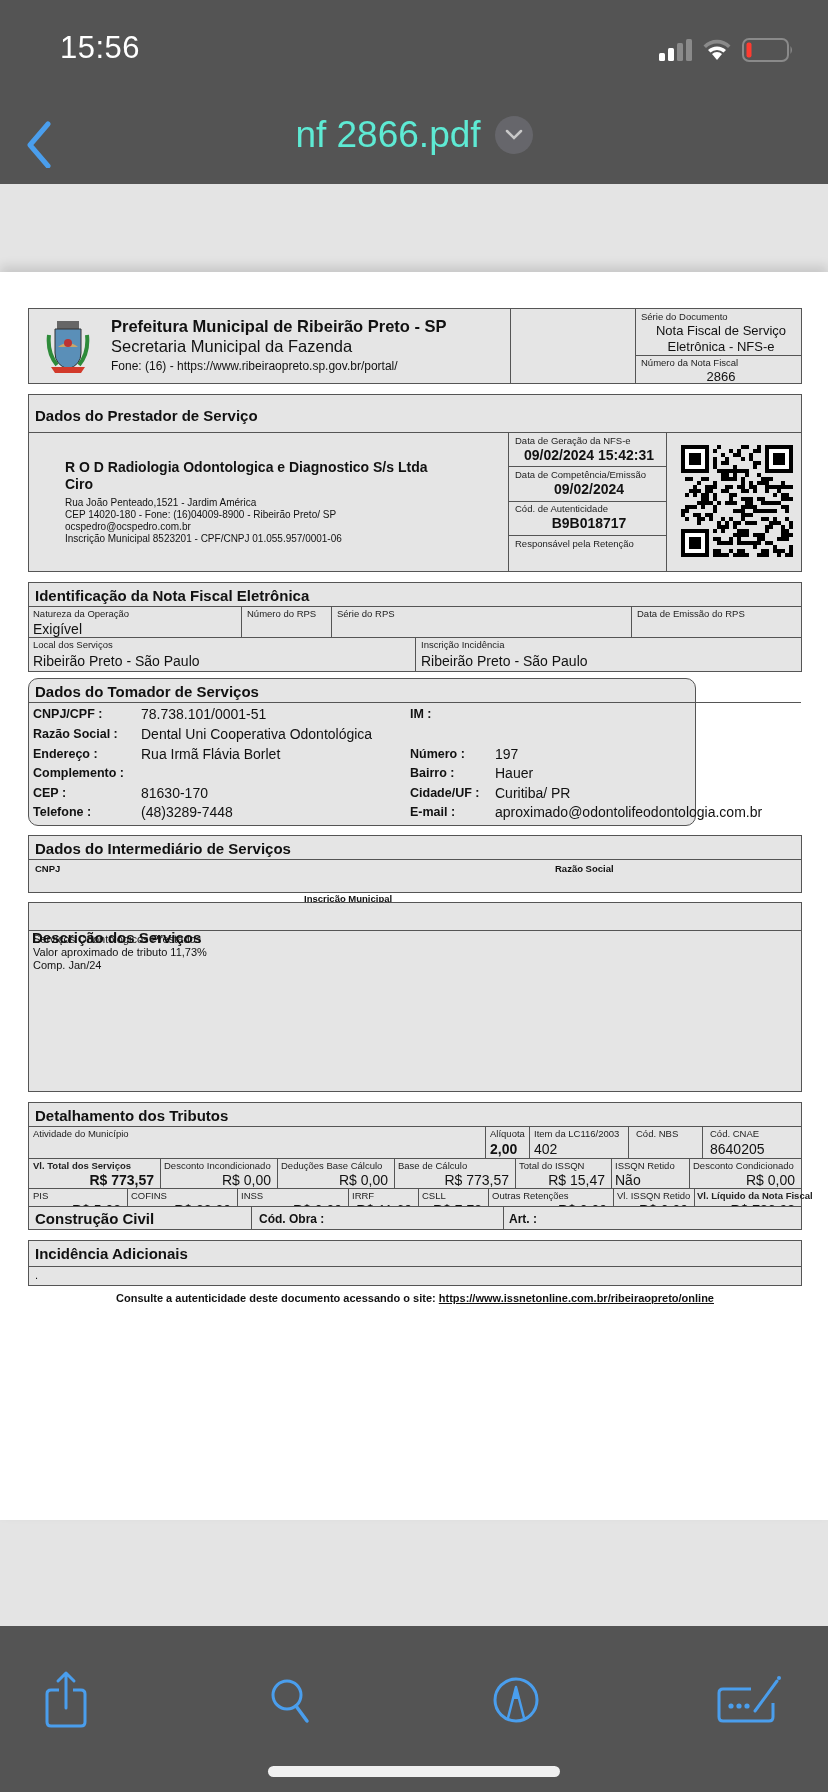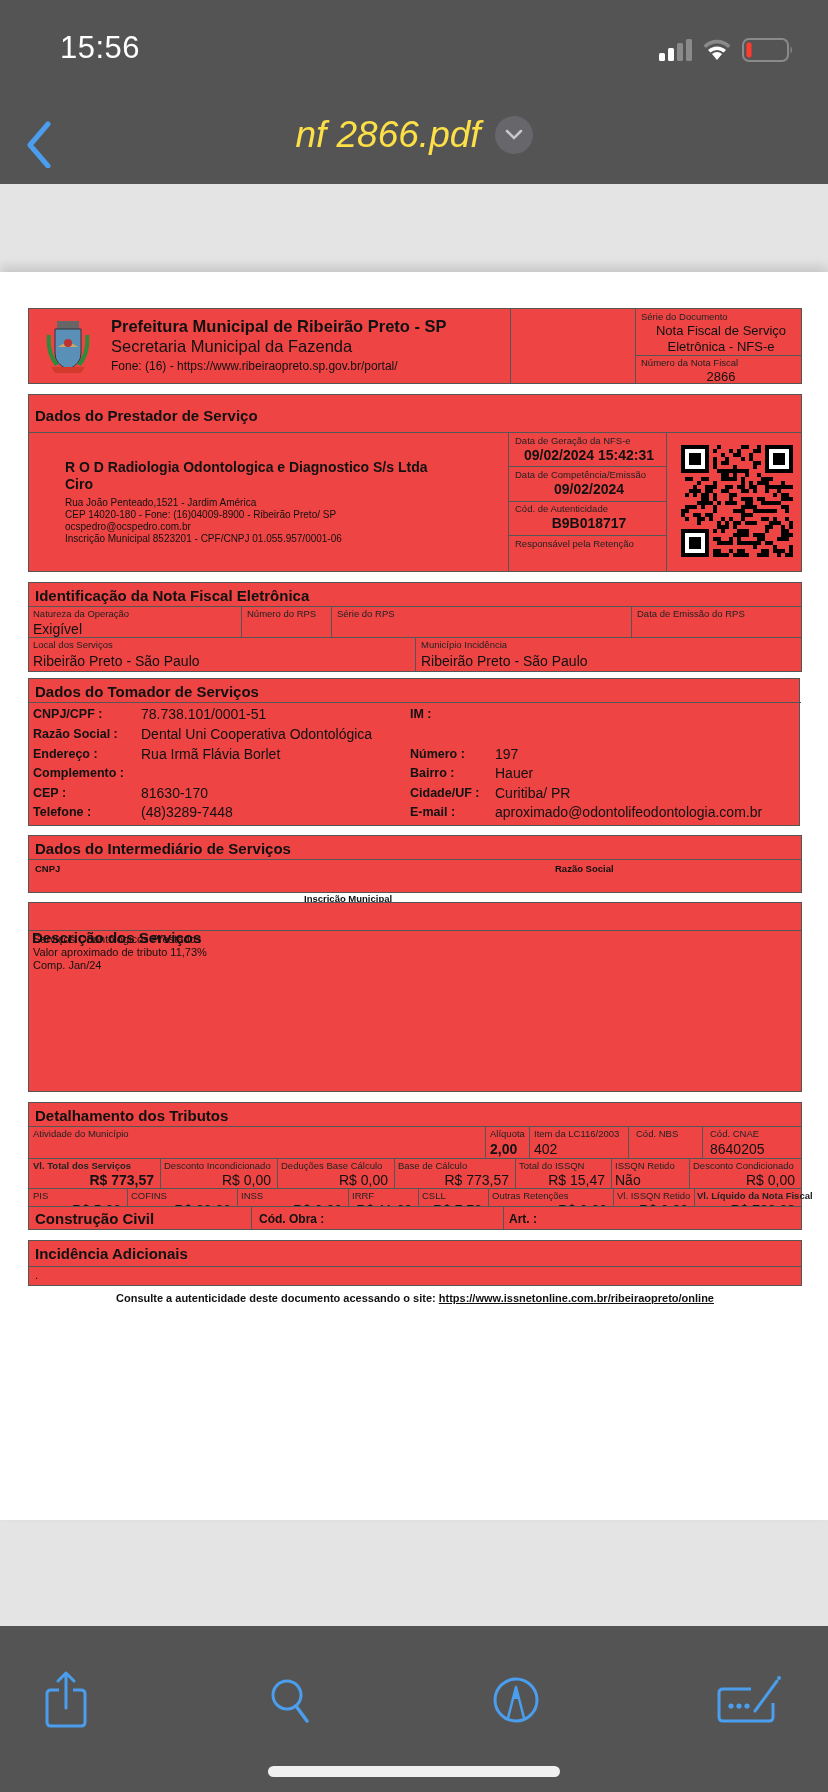--- a/index.html
+++ b/index.html
@@ -3,31 +3,31 @@
 <meta charset="utf-8">
 <style>
   * { box-sizing: border-box; margin: 0; padding: 0; }
   html, body { width: 828px; height: 1792px; overflow: hidden; background: #545454; font-family: "Liberation Sans", sans-serif; }
   .statusbar { position: absolute; left: 0; top: 0; width: 828px; height: 100px; background: #545454; color: #fff; }
   .time { position: absolute; left: 60px; top: 30px; font-size: 31px; font-weight: 500; letter-spacing: 0.5px; }
   .sys-icons { position: absolute; right: 34px; top: 38px; display: flex; align-items: center; gap: 10px; }
   .navbar { position: absolute; left: 0; top: 100px; width: 828px; height: 84px; background: #545454; }
   .back { position: absolute; left: 22px; top: 18px; width: 40px; height: 50px; cursor: pointer; }
   .title-wrap { position: absolute; left: 0; right: 0; top: 14px; display: flex; justify-content: center; align-items: center; gap: 14px; }
-  .title { color: #fde047; font-size: 37px; font-weight: 500; font-style: italic; }
+  .title { color: #5eead4; font-size: 37px; font-weight: 500; }
   .chev { width: 38px; height: 38px; border-radius: 50%; background: #66666b; display: flex; align-items: center; justify-content: center; }
   .viewer { position: absolute; left: 0; top: 184px; width: 828px; height: 1442px; background: #e4e4e4; }
   .page { position: absolute; left: 0; top: 88px; width: 828px; height: 1248px; background: #fff; box-shadow: 0 -6px 10px rgba(0,0,0,0.12); }
   .toolbar { position: absolute; left: 0; top: 1626px; width: 828px; height: 166px; background: #545454; }
   .tb-btn { position: absolute; top: 44px; width: 60px; height: 60px; display: flex; align-items: center; justify-content: center; cursor: pointer; }
   .home-ind { position: absolute; left: 268px; top: 1766px; width: 292px; height: 11px; border-radius: 6px; background: #f0f0f0; }
 
   
   .doc { position: absolute; left: 28px; top: 0; width: 774px; color: #111; }
-  .box { position: absolute; border: 1.3px solid #555; background: #ef4444; }
+  .box { position: absolute; border: 1.3px solid #555; background: #e5e5e5; }
   .line-h { position: absolute; height: 1px; background: #555; }
   .line-v { position: absolute; width: 1px; background: #555; }
   .abs { position: absolute; white-space: nowrap; }
   .sec-title { font-weight: bold; font-size: 15px; }
   .lbl { font-size: 9.5px; color: #222; }
   .val { font-size: 14px; }
   .blbl { font-size: 12.5px; font-weight: bold; }
   .bval { font-size: 14px; }
   .tiny-b { font-size: 9.5px; font-weight: bold; }
 </style>
@@ -401,25 +401,25 @@
         <div class="line-v" style="left:212px;top:23px;height:31px;"></div>
         <div class="abs lbl" style="left:218px;top:25px;">Número do RPS</div>
         <div class="line-v" style="left:302px;top:23px;height:31px;"></div>
         <div class="abs lbl" style="left:308px;top:25px;">Série do RPS</div>
         <div class="line-v" style="left:602px;top:23px;height:31px;"></div>
         <div class="abs lbl" style="left:608px;top:25px;">Data de Emissão do RPS</div>
         <div class="line-h" style="left:0;top:54px;width:772px;"></div>
         <div class="abs lbl" style="left:4px;top:56px;">Local dos Serviços</div>
         <div class="abs val" style="left:4px;top:70px;">Ribeirão Preto - São Paulo</div>
         <div class="line-v" style="left:386px;top:54px;height:34px;"></div>
-        <div class="abs lbl" style="left:392px;top:56px;">Município Incidência</div>
+        <div class="abs lbl" style="left:392px;top:56px;">Inscrição Incidência</div>
         <div class="abs val" style="left:392px;top:70px;">Ribeirão Preto - São Paulo</div>
       </div>
 
-      <div class="box" style="left:0;top:406px;width:772px;height:148px;">
+      <div class="box" style="left:0;top:406px;width:668px;height:148px;border-radius:10px;">
         <div class="abs sec-title" style="left:6px;top:4px;">Dados do Tomador de Serviços</div>
         <div class="line-h" style="left:0;top:23px;width:772px;"></div>
         <div class="abs blbl" style="left:4px;top:28px;">CNPJ/CPF :</div>
         <div class="abs bval" style="left:112px;top:27px;">78.738.101/0001-51</div>
         <div class="abs blbl" style="left:381px;top:28px;">IM :</div>
         <div class="abs blbl" style="left:4px;top:48px;">Razão Social :</div>
         <div class="abs bval" style="left:112px;top:47px;">Dental Uni Cooperativa Odontológica</div>
         <div class="abs blbl" style="left:4px;top:68px;">Endereço :</div>
         <div class="abs bval" style="left:112px;top:67px;">Rua Irmã Flávia Borlet</div>
         <div class="abs blbl" style="left:381px;top:68px;">Número :</div>

